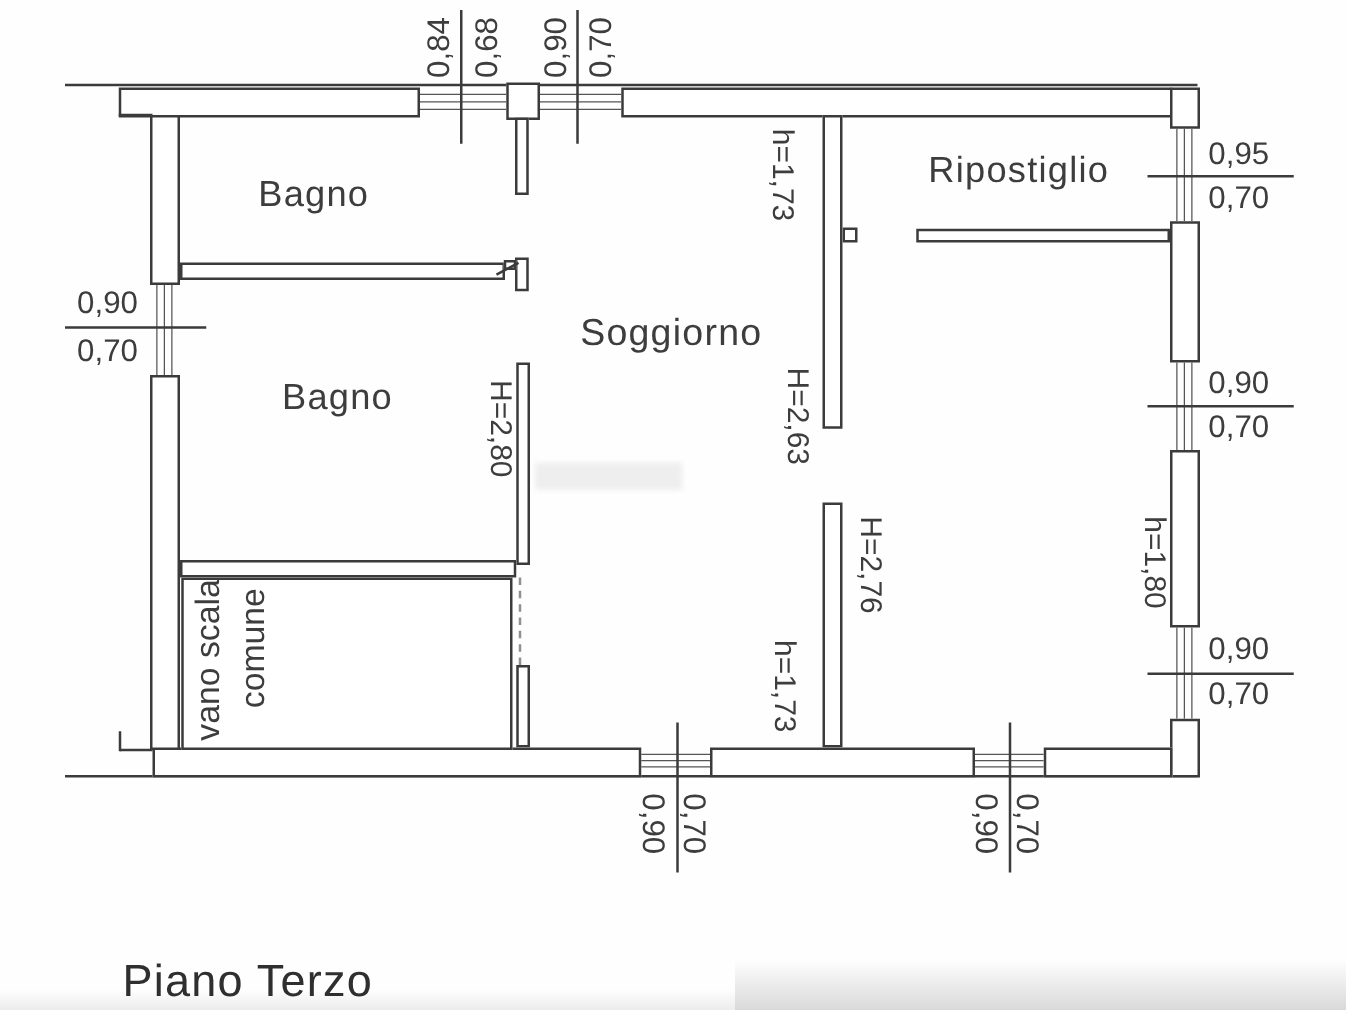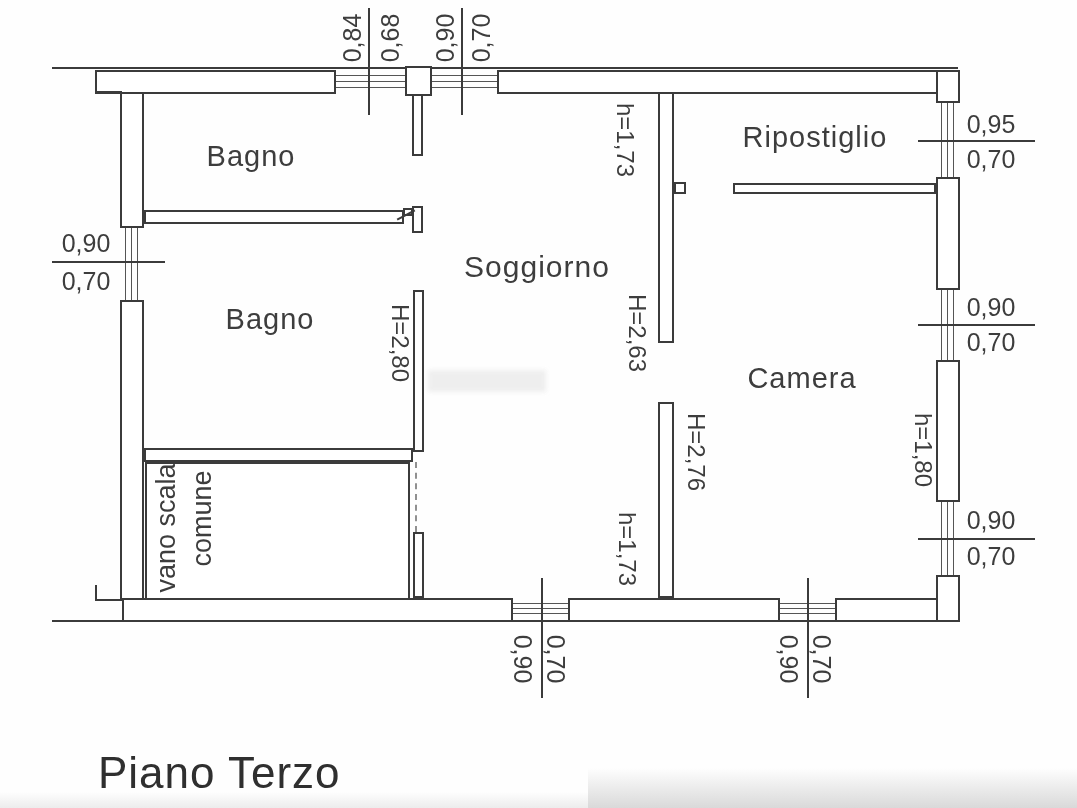--- a/index.html
+++ b/index.html
@@ -11,21 +11,21 @@
   .line{position:absolute;background:#3b3b3b;}
   .thin{background:#555;}
   .dash{position:absolute;border-left:2px dashed #909090;box-sizing:border-box;}
   .lbl{position:absolute;white-space:nowrap;color:#3d3d3d;}
   .room{font-size:29px;letter-spacing:1px;}
   .dim{font-size:25px;}
   .hgt{font-size:24px;}
   .ctr{transform:translate(-50%,-50%);}
   .ccw{transform:translate(-50%,-50%) rotate(-90deg);}
   .cw{transform:translate(-50%,-50%) rotate(90deg);}
-  .title{font-size:44px;color:#2f2f2f;letter-spacing:1px;}
+  .title{font-size:36px;color:#2f2f2f;letter-spacing:1px;margin-top:16px;}
   .vano{font-size:27px;line-height:1.33;text-align:left;}
   .smudge{position:absolute;background:#ececec;filter:blur(2px);opacity:.85;}
   .shade-r{position:absolute;background:linear-gradient(180deg,rgba(255,255,255,0),#d9d9d9);}
   .shade-l{position:absolute;background:linear-gradient(180deg,rgba(255,255,255,0),#ececec);}
 </style>
 </head>
 <body>
 
 <div class="plan">
 
@@ -127,21 +127,20 @@
   <div class="lbl hgt cw" style="left:400px;top:343px;">H=2,80</div>
   <div class="lbl hgt cw" style="left:637px;top:333px;">H=2,63</div>
   <div class="lbl hgt cw" style="left:696px;top:452px;">H=2,76</div>
   <div class="lbl hgt cw" style="left:627px;top:549px;">h=1,73</div>
   <div class="lbl hgt cw" style="left:923px;top:450px;">h=1,80</div>
 
   <div class="lbl room ctr" style="left:251px;top:156px;">Bagno</div>
   <div class="lbl room ctr" style="left:270px;top:319px;">Bagno</div>
   <div class="lbl room ctr" style="left:537px;top:267px;font-size:30px;">Soggiorno</div>
   <div class="lbl room ctr" style="left:815px;top:137px;">Ripostiglio</div>
-  <div class="lbl room ctr" style="left:802px;top:378px;">Camera</div>
   <div class="lbl vano ccw" style="left:185px;top:528px;">
     <div>vano scala</div>
     <div style="padding-left:26px;">comune</div>
   </div>
 
   <div class="smudge" style="left:428px;top:370px;width:118px;height:22px;"></div>
   <div class="shade-r" style="left:588px;top:768px;width:489px;height:40px;"></div>
   <div class="shade-l" style="left:0px;top:792px;width:588px;height:16px;"></div>
 
   <div class="lbl title" style="left:98px;top:748px;">Piano Terzo</div>

